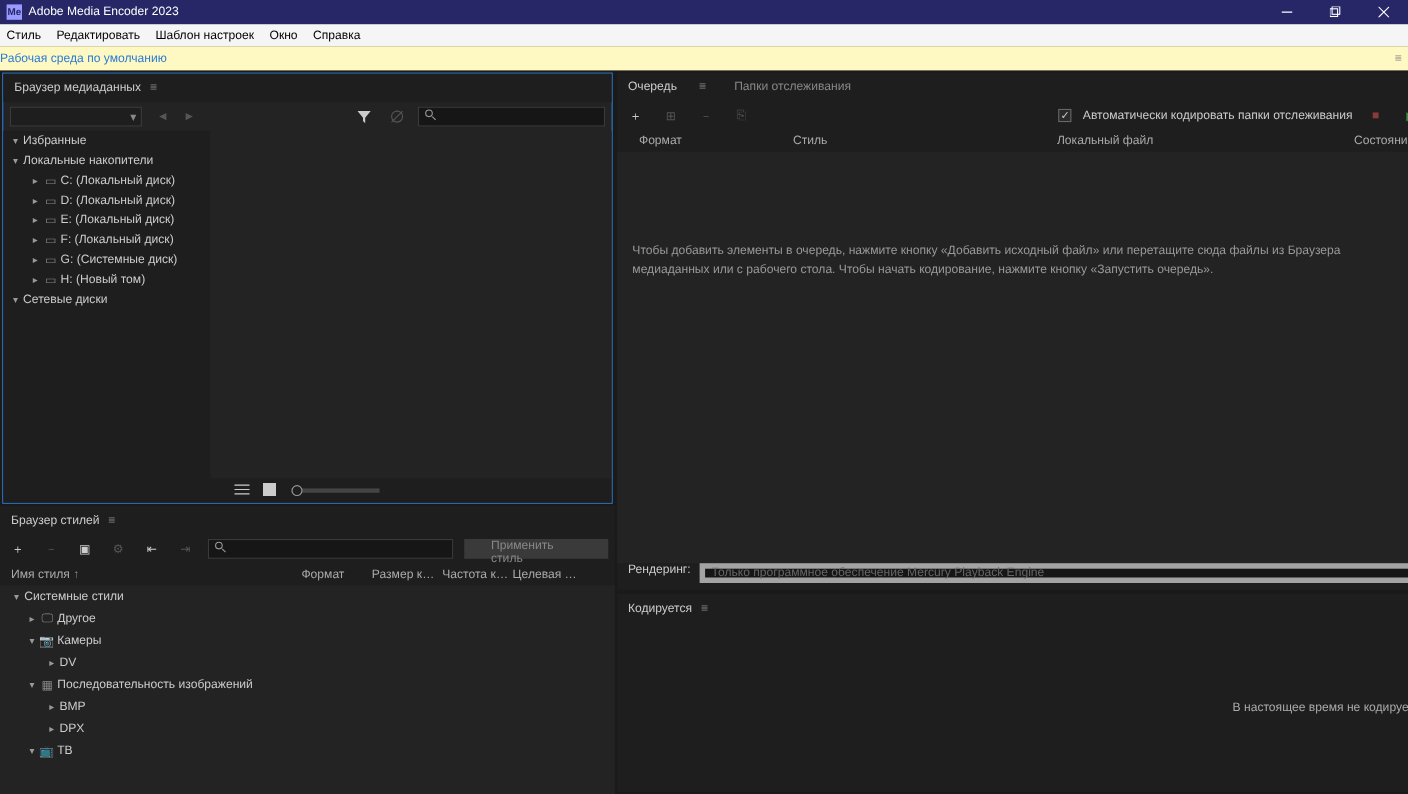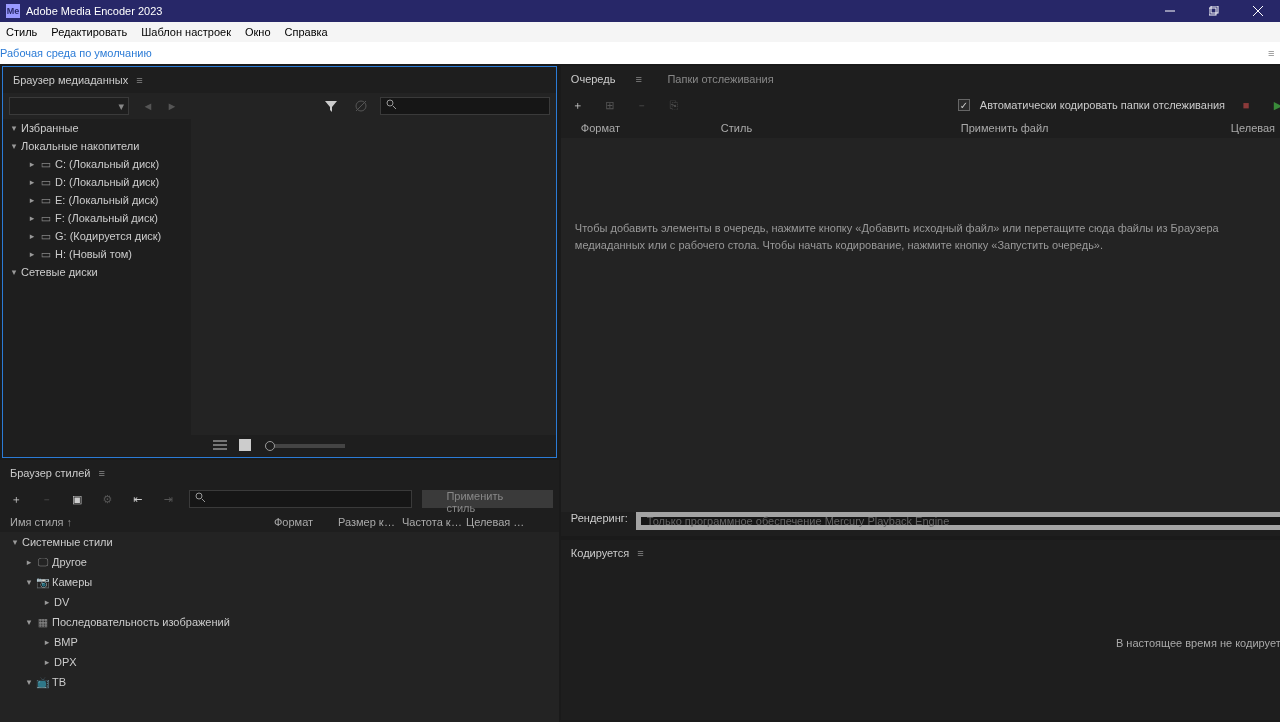--- a/index.html
+++ b/index.html
@@ -3,21 +3,21 @@
 <meta charset="utf-8">
 <style>
 *{margin:0;padding:0;box-sizing:border-box;font-family:'Segoe UI',Arial,sans-serif;font-size:11px;user-select:none}
 body{background:#1a1a1a;color:#ccc;width:1280px;height:722px;overflow:hidden;display:flex;flex-direction:column}
 .titlebar{background:#272768;height:22px;display:flex;align-items:center;padding-left:6px;color:#fff}
 .me-icon{width:14px;height:14px;background:#9999ff;color:#272768;display:inline-flex;align-items:center;justify-content:center;font-weight:bold;font-size:9px;margin-right:6px}
 .winbtns{margin-left:auto;display:flex;height:100%}
 .winbtn{width:44px;display:flex;align-items:center;justify-content:center;cursor:pointer;color:#fff}
 .menubar{background:#f5f5f5;height:20px;display:flex;align-items:center;padding:0 6px;gap:14px;color:#000}
 .menuitem{cursor:pointer}
-.workspace-bar{background:#ffffff;height:22px;display:flex;align-items:center;justify-content:space-between;color:#2b7bd6;gap:10px}
+.workspace-bar{background:#fef9c3;height:22px;display:flex;align-items:center;justify-content:space-between;color:#2b7bd6;gap:10px}
 .main{flex:1;display:flex;gap:0}
 .left{width:562px;display:flex;flex-direction:column}
 .right{flex:1;display:flex;flex-direction:column}
 .panel{background:#1e1e1e;display:flex;flex-direction:column}
 .panel-header{background:#1e1e1e;height:26px;display:flex;align-items:center;padding:0 10px;gap:8px;color:#ccc}
 .media-browser{flex:1;border:1px solid #2b7bd6;margin:2px;display:flex;flex-direction:column;background:#232323}
 .mb-toolbar{height:26px;display:flex;align-items:center;padding:0 6px;gap:8px}
 .nav-dd{width:120px;height:18px;background:#1e1e1e;border:1px solid #3a3a3a;display:flex;align-items:center;justify-content:flex-end;padding-right:4px}
 .nav-arrows{display:flex;gap:2px;color:#666}
 .nav-arrow{width:14px;cursor:pointer}
@@ -165,21 +165,21 @@
                 <span>E: (Локальный диск)</span>
               </div>
             <div class="tree-item">
                 <span class="tree-chev">▸</span>
                 <span class="tree-icon">▭</span>
                 <span>F: (Локальный диск)</span>
               </div>
             <div class="tree-item">
                 <span class="tree-chev">▸</span>
                 <span class="tree-icon">▭</span>
-                <span>G: (Кодируется диск)</span>
+                <span>G: (Системные диск)</span>
               </div>
             <div class="tree-item">
                 <span class="tree-chev">▸</span>
                 <span class="tree-icon">▭</span>
                 <span>H: (Новый том)</span>
               </div>
           </div>
           <div class="tree-item">
               <span class="tree-chev">▾</span>
               <span>Сетевые диски</span>
@@ -288,22 +288,22 @@
         <span class="icon-btn disabled">⎘</span>
         <div class="spacer"></div>
         <span class="checkbox checked"></span>
         <span>Автоматически кодировать папки отслеживания</span>
         <span class="icon-btn" style="color:#8b3a3a">■</span>
         <span class="icon-btn" style="color:#3a8b3a">▶</span>
       </div>
       <div class="queue-headers">
         <span class="qh1">Формат</span>
         <span class="qh2">Стиль</span>
-        <span class="qh3">Применить файл</span>
-        <span class="qh4">Целевая</span>
+        <span class="qh3">Локальный файл</span>
+        <span class="qh4">Состояни</span>
       </div>
       <div class="queue-body">
         <div class="queue-msg">Чтобы добавить элементы в очередь, нажмите кнопку «Добавить исходный файл» или перетащите сюда файлы из Браузера медиаданных или с рабочего стола. Чтобы начать кодирование, нажмите кнопку «Запустить очередь».</div>
       </div>
       <div class="render-bar">
         <span>Рендеринг:</span>
         <div class="render-dd">Только программное обеспечение Mercury Playback Engine</div>
       </div>
     </div>
     <div class="encoding-panel">

